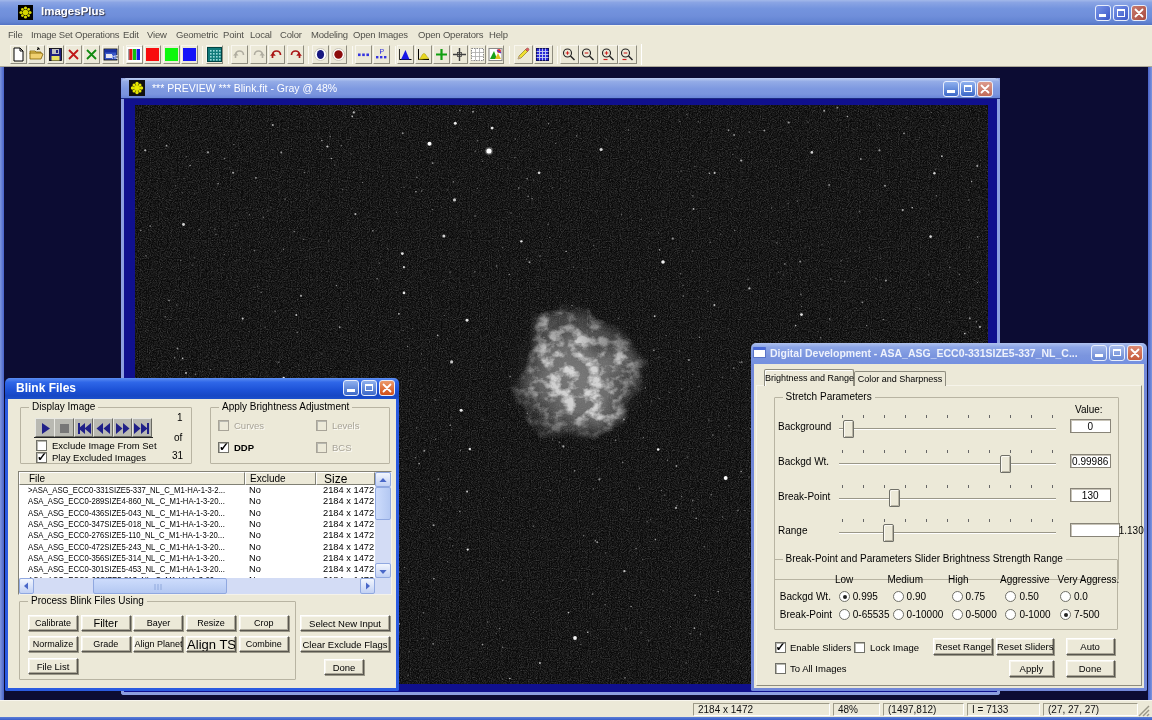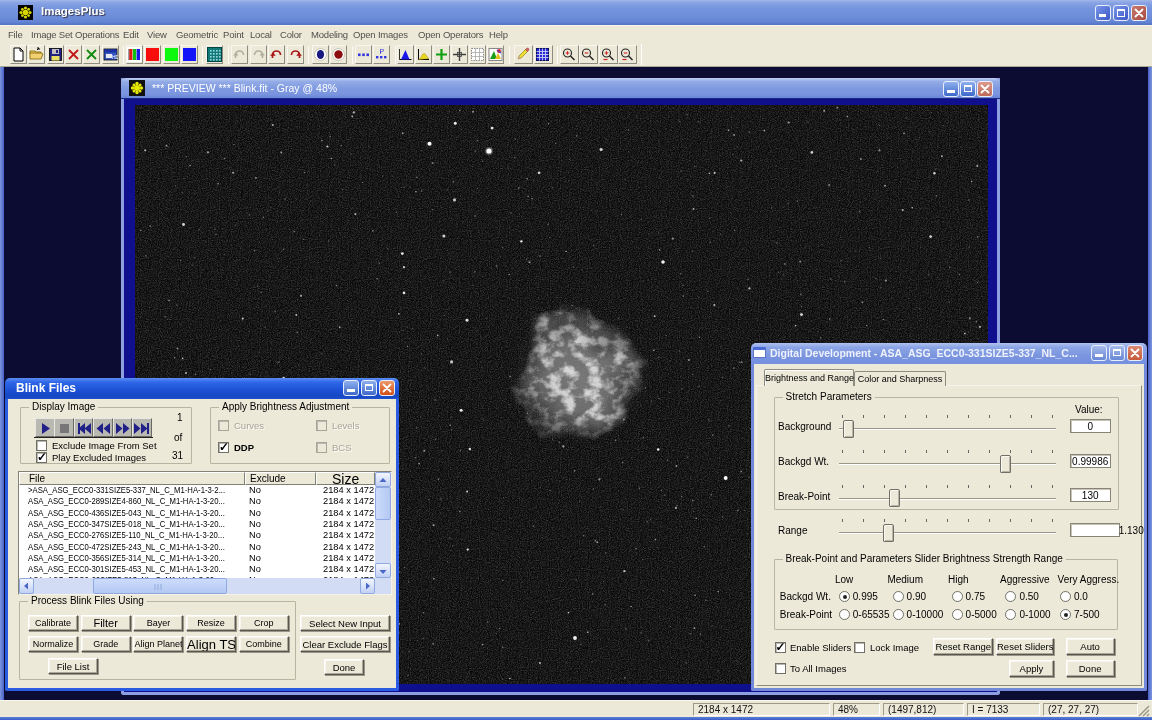--- a/index.html
+++ b/index.html
@@ -1104,21 +1104,21 @@
       <div class="cb" style="left:210px;top:43px;">
           <span class="chk">✓</span>
         </div>
         <div class="clabel" style="left:226px;top:43px;font-weight:bold;">DDP</div>
       <div class="cb dis" style="left:308px;top:43px;"></div>
         <div class="clabel dis" style="left:324px;top:43px;">BCS</div>
       <div class="abs" style="left:10px;top:72px;width:374px;height:124px;background:#fff;border:1px solid;border-color:#848276 #f4f2ea #f4f2ea #848276;overflow:hidden;">
           <div class="abs" style="left:0;top:0;width:356px;height:13px;">
             <div class="abs" style="left:0px;top:0;width:226px;height:13px;background:#ece9d8;border:1px solid;border-color:#fff #808074 #808074 #fff;font-size:10px;padding-left:9px;line-height:12px;">File</div>
             <div class="abs" style="left:226px;top:0;width:71px;height:13px;background:#ece9d8;border:1px solid;border-color:#fff #808074 #808074 #fff;font-size:10px;padding-left:4px;line-height:12px;">Exclude</div>
-            <div class="abs" style="left:297px;top:0;width:59px;height:13px;background:#ece9d8;border:1px solid;border-color:#fff #808074 #808074 #fff;font-size:14px;padding-left:15px;line-height:12px;">Size</div>
+            <div class="abs" style="left:297px;top:0;width:59px;height:13px;background:#ece9d8;border:1px solid;border-color:#fff #808074 #808074 #fff;font-size:12px;padding-left:7px;line-height:12px;">Size</div>
           </div>
           <div class="abs" style="left:0;top:13px;width:356px;height:11.3px;font-size:9.3px;line-height:11px;white-space:nowrap;">
             <span class="abs" style="left:9px;white-space:nowrap;transform:scaleX(0.83);transform-origin:0 0;">&gt;ASA_ASG_ECC0-331SIZE5-337_NL_C_M1-HA-1-3-2...</span>
             <span class="abs" style="left:230px;">No</span>
             <span class="abs" style="left:304px;">2184 x 1472</span>
           </div>
           <div class="abs" style="left:0;top:24.3px;width:356px;height:11.3px;font-size:9.3px;line-height:11px;white-space:nowrap;">
             <span class="abs" style="left:9px;white-space:nowrap;transform:scaleX(0.83);transform-origin:0 0;">ASA_ASG_ECC0-289SIZE4-860_NL_C_M1-HA-1-3-20...</span>
             <span class="abs" style="left:230px;">No</span>
             <span class="abs" style="left:304px;">2184 x 1472</span>
@@ -1188,21 +1188,21 @@
       <div class="btn" style="left:20.0px;top:216px;width:50px;height:16px;line-height:15px;font-size:9px;">Calibrate</div>
       <div class="btn" style="left:72.7px;top:216px;width:50px;height:16px;line-height:15px;font-size:11px;">Filter</div>
       <div class="btn" style="left:125.4px;top:216px;width:50px;height:16px;line-height:15px;font-size:9px;">Bayer</div>
       <div class="btn" style="left:178.1px;top:216px;width:50px;height:16px;line-height:15px;font-size:9px;">Resize</div>
       <div class="btn" style="left:230.8px;top:216px;width:50px;height:16px;line-height:15px;font-size:9px;">Crop</div>
       <div class="btn" style="left:20.0px;top:237px;width:50px;height:16px;line-height:15px;font-size:9px;">Normalize</div>
       <div class="btn" style="left:72.7px;top:237px;width:50px;height:16px;line-height:15px;font-size:9px;">Grade</div>
       <div class="btn" style="left:125.4px;top:237px;width:50px;height:16px;line-height:15px;font-size:9px;">Align Planet</div>
       <div class="btn" style="left:178.1px;top:237px;width:50px;height:16px;line-height:15px;font-size:13px;">Align TSR</div>
       <div class="btn" style="left:230.8px;top:237px;width:50px;height:16px;line-height:15px;font-size:9px;">Combine</div>
-      <div class="btn" style="left:20px;top:259px;width:50px;height:16px;line-height:15px;margin-left:20px;">File List</div>
+      <div class="btn" style="left:20px;top:259px;width:50px;height:16px;line-height:15px;">File List</div>
       <div class="btn" style="left:292px;top:216px;width:90px;height:16px;line-height:15px;">Select New Input</div>
       <div class="btn" style="left:292px;top:237px;width:90px;height:16px;line-height:15px;">Clear Exclude Flags</div>
       <div class="btn" style="left:316px;top:260px;width:40px;height:16px;line-height:15px;">Done</div>
       </div>
   </div>
 
   <div class="abs dlg" id="dd" style="left:751px;top:364px;width:396px;height:327px;border:3px solid #7288d8;border-top:none;border-radius:0 0 2px 2px;">
     <div class="dtitle inactive" style="width:396px;">
       <div class="abs" style="left:2px;top:4px;width:13px;height:11px;background:#fff;border:1px solid #5a74c8;border-top:3px solid #4a6ad8;border-radius:1px;"></div>
       <span class="abs" style="left:19px;top:4px;color:#eef2fc;font-size:10.5px;">Digital Development - ASA_ASG_ECC0-331SIZE5-337_NL_C...</span>
@@ -1217,21 +1217,21 @@
             <svg width="14" height="14" viewBox="0 0 14 14" style="position:absolute;left:0px;top:0px">
               <path d="M3.5 3.5L10.5 10.5M10.5 3.5L3.5 10.5" stroke="#fff" stroke-width="1.8" stroke-linecap="round"></path>
             </svg>
           </div>
       </div>
     </div>
     <div class="abs" style="left:0;top:0;width:390px;height:324px;">
         <div class="abs" style="left:2px;top:21px;width:386px;height:301px;background:#ece9d8;border:1px solid;border-color:#f6f4ea #8e8c7e #8e8c7e #f6f4ea;"></div>
       <div class="abs" style="left:10px;top:5px;width:90px;height:17px;background:#ece9d8;border:1px solid #8e8c7e;border-bottom:none;border-radius:2px 2px 0 0;font-size:9px;text-align:center;line-height:16px;box-shadow:inset 1px 1px 0 #fff;white-space:nowrap;">Brightness and Range</div>
       <div class="abs" style="left:100px;top:7px;width:92px;height:15px;background:#ece9d8;border:1px solid #8e8c7e;border-bottom:none;border-radius:2px 2px 0 0;font-size:9px;text-align:center;line-height:14px;white-space:nowrap;">Color and Sharpness</div>
-      <div class="groupbox" style="left:19.5px;top:33px;width:345px;height:113px;">
+      <div class="groupbox" style="left:19.5px;top:33px;width:345px;height:183px;">
           <span class="glabel">Stretch Parameters</span>
         </div>
       <div class="lbl" style="left:321px;top:40px;">Value:</div>
       <div class="lbl" style="left:24px;top:57px;">Background</div>
       <div class="ticks" style="left:87.6px;top:50px;width:212px;height:4px;">
           <div class="tick" style="left:0.0px"></div>
           <div class="tick" style="left:21.0px"></div>
           <div class="tick" style="left:42.1px"></div>
           <div class="tick" style="left:63.1px"></div>
           <div class="tick" style="left:84.2px"></div>

